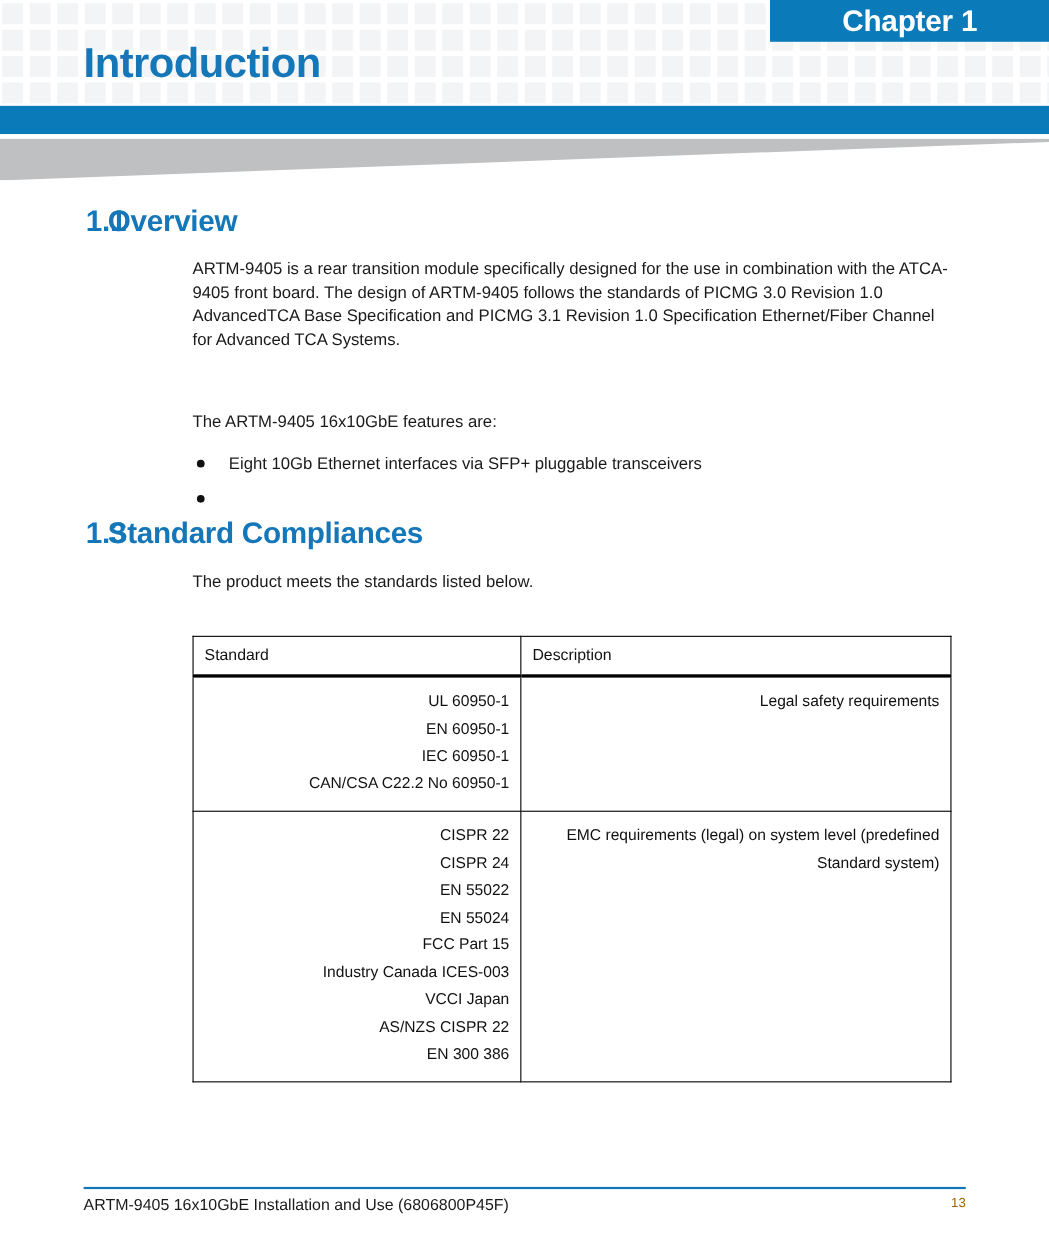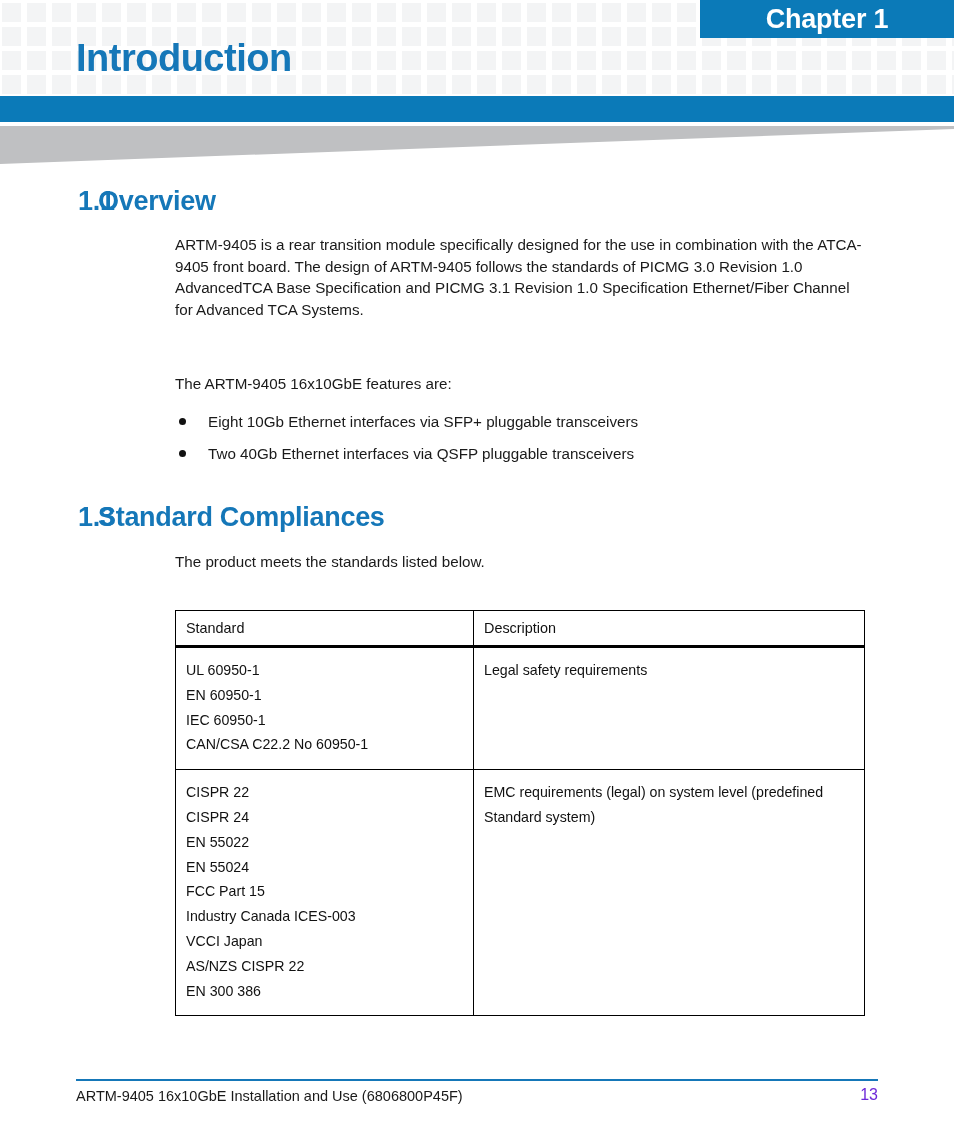--- a/index.html
+++ b/index.html
@@ -170,21 +170,21 @@
   }
   .std-table td {
     padding: 10px 10px 12px 10px;
     border: 1.3px solid #000000;
     vertical-align: top;
     line-height: 24.8px;
   }
   .std-table td.desc {
     line-height: 24.8px;
   }
-  .cell-line { display: block; }
+  .cell-line { display: block; text-align: right; }
 
   
   .footer {
     position: absolute;
     left: 0;
     bottom: 0;
     width: 954px;
     height: 74px;
   }
   .footer-rule {
@@ -199,22 +199,22 @@
     position: absolute;
     left: 76px;
     top: 17px;
     font-size: 14.5px;
     color: #1a1a1a;
   }
   .footer-right {
     position: absolute;
     right: 76px;
     top: 15px;
-    font-size: 16px;
-    color: #6d28d9;
+    font-size: 12px;
+    color: #a16207;
   }
 </style>
 </head>
 <body>
 
 <div class="page-header">
   <div class="header-grid-cells" id="grid-cells">
       <div class="gcell" style="left: 2px; top: 3px; background: rgb(243, 244, 245);"></div>
       <div class="gcell" style="left: 27px; top: 3px; background: rgb(243, 244, 245);"></div>
       <div class="gcell" style="left: 52px; top: 3px; background: rgb(243, 244, 245);"></div>
@@ -397,21 +397,20 @@
   <div style="height:18px"></div>
   <div class="body-text">The ARTM-9405 16x10GbE features are:</div>
   <div style="height:16px"></div>
   <ul class="bullet-list">
     <li class="bullet-item">
       <span class="bullet-dot"></span>
       <span>Eight 10Gb Ethernet interfaces via SFP+ pluggable transceivers</span>
     </li>
     <li class="bullet-item">
       <span class="bullet-dot"></span>
-      <span>Two 40Gb Ethernet interfaces via QSFP pluggable transceivers</span>
     </li>
   </ul>
 
   <div style="height:27px"></div>
   <div class="h2">
     <span class="num">1.3</span>
     <span class="txt">Standard Compliances</span>
   </div>
   <div style="height:18px"></div>
   <div class="body-text">The product meets the standards listed below.</div>

